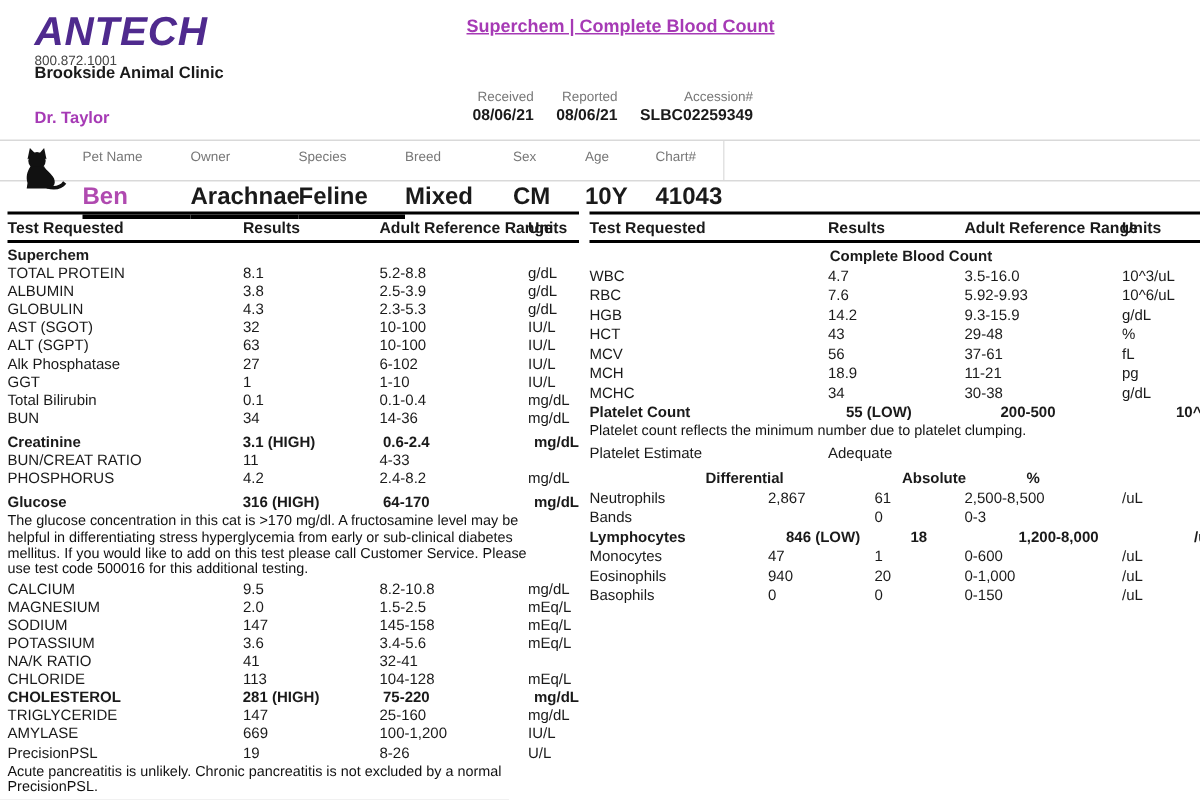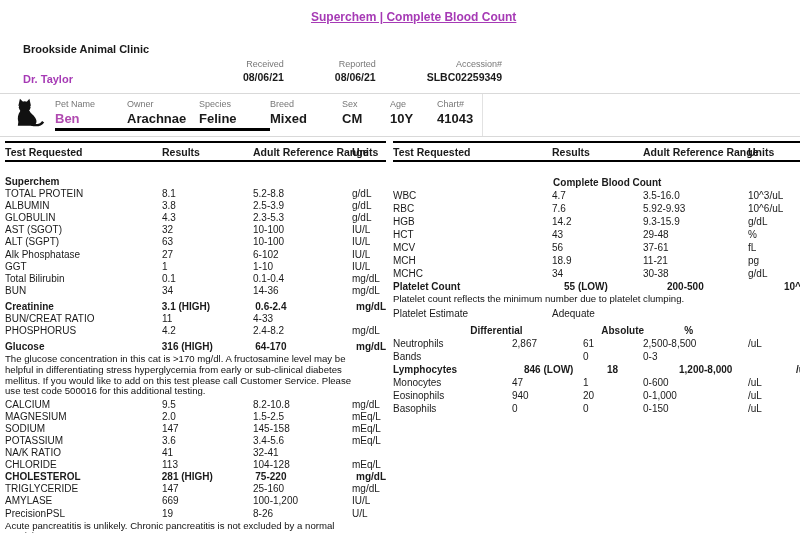--- a/index.html
+++ b/index.html
@@ -12,63 +12,67 @@
   .logo { font-size:27px; font-weight:bold; font-style:italic; color:var(--brand,#4f2a8e); letter-spacing:.5px; line-height:26px; }
   .phone { font-size:9px; color:#444; margin-top:1px; }
   .report-title { position:absolute; top:10px; left:311px; font-size:12px; font-weight:bold; color:var(--magenta,#a63ab5);text-decoration:underline; }
   .clinic { position:absolute; top:43px; left:23px; }
   .clinic-name { font-size:11px; font-weight:bold; }
   .clinic-address { font-size:10.5px; margin-top:2px; }
   .doctor { position:absolute; top:73px; left:23px; font-size:11px; font-weight:bold; color:var(--magenta,#a63ab5); }
   .meta { position:absolute; top:59px; left:288px; width:214px; display:flex; justify-content:flex-end; gap:15px; }
   .meta-col { text-align:right; }
   .meta-label { font-size:9px; color:#777; }
-  .meta-value { font-size:10.5px; font-weight:bold; margin-top:2px; white-space:nowrap;margin-left:36px; }
+  .meta-value { font-size:10.5px; font-weight:bold; margin-top:2px; white-space:nowrap; }
 
   
-  .pet-strip { position:absolute; top:93px; left:0; width:800px; height:44px; border-top:1px solid #d9d9d9; border-bottom:1px solid #d9d9d9; }
+  .pet-strip { position:absolute; top:93px; left:0; width:800px; height:28px; border-top:1px solid #d9d9d9; border-bottom:1px solid #d9d9d9; }
   .pet-inner { position:relative; width:483px; height:100%; border-right:1px solid #e2e2e2; }
   .cat-icon { position:absolute; left:12px; top:4px; }
   .pet-fields { position:absolute; left:55px; top:5px; display:flex; }
   .pet-field { padding-bottom:2px; }
   .pet-field.ul { border-bottom:3px solid #000; }
   .pet-label { font-size:9px; color:#777; }
-  .pet-value { font-size:13px; font-weight:bold; margin-top:2px; }
+  .pet-value { font-size:16px; font-weight:bold; margin-top:14px; }
   .pet-value.accent { color:var(--pet,#b04ab0); }
 
   
   .tables { position:absolute; top:141px; left:0; width:800px; bottom:0; display:flex; }
   .panel { font-size:10px; }
   .panel-left  { width:386px; padding-left:5px; }
   .panel-right { flex:1; padding-left:7px; padding-right:8px; }
   .vdivider { width:3px; background:#000; }
 
   .thead { display:flex; border-top:2px solid #000; border-bottom:2px solid #000; font-weight:bold; padding:2.5px 0; font-size:10.5px; }
   .row { display:flex; align-items:flex-start; }
   .panel-left  .row { line-height:12.1px; }
   .panel-right .row { line-height:13px;justify-content:center; }
   .row.bold { font-weight:bold;gap:12px; }
-  .row.section { font-weight:bold; padding-top:14px; }
+  .row.section { font-weight:bold; padding-top:3px; }
   .c { display:block; white-space:nowrap; }
   .c-name { width:117px; }
   .c-res  { width:131px;padding-left:40px; }
   .c-rng  { width:99px; }
   .c-unit { flex:1; }
   .c-abs  { width:71px; }
   .c-pct  { width:60px; }
   .panel-right .c-name { width:119px; }
   .panel-right .c-rng  { width:105px; }
   .note { font-size:9.6px; line-height:10.6px; padding:1px 0 2px 0; color:#111; }
   .note.narrow { max-width:352px; }
 </style>
 </head>
 <body>
 
 <div class="page">
 
+  <div class="logo-block">
+    <div class="logo">ANTECH</div>
+    <div class="phone">800.872.1001</div>
+  </div>
   <div class="report-title">Superchem | Complete Blood Count</div>
 
   <div class="clinic">
     <div class="clinic-name">Brookside Animal Clinic</div>
   </div>
   <div class="doctor">Dr. Taylor</div>
 
   <div class="meta">
     <div class="meta-col">
       <div class="meta-label">Received</div>

